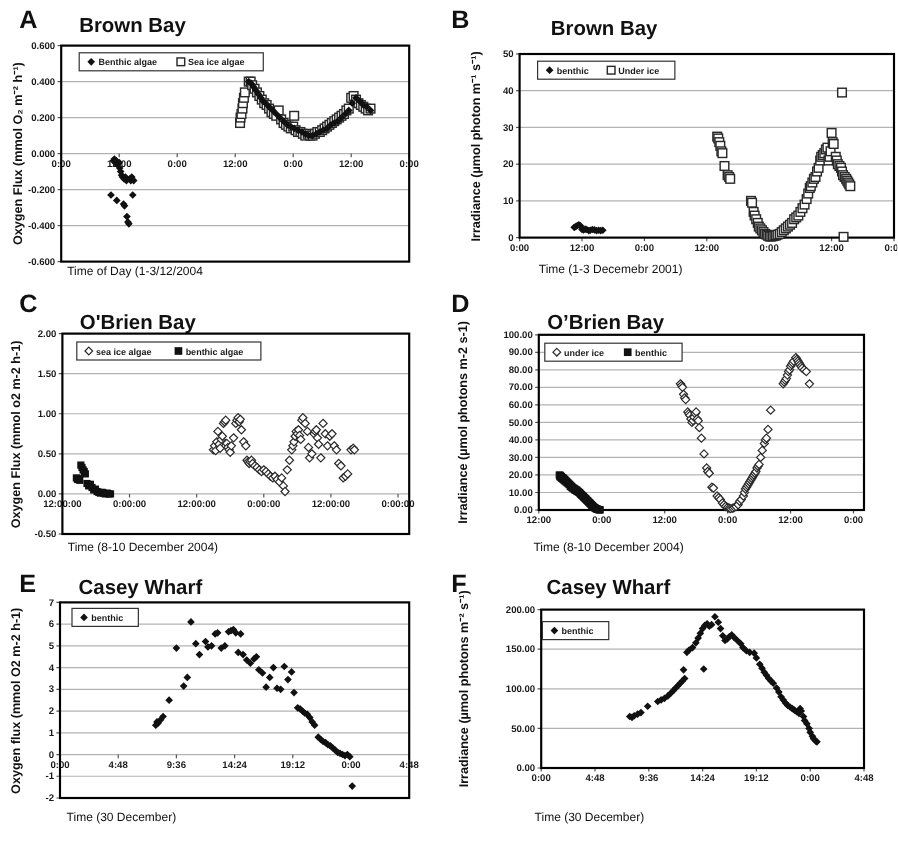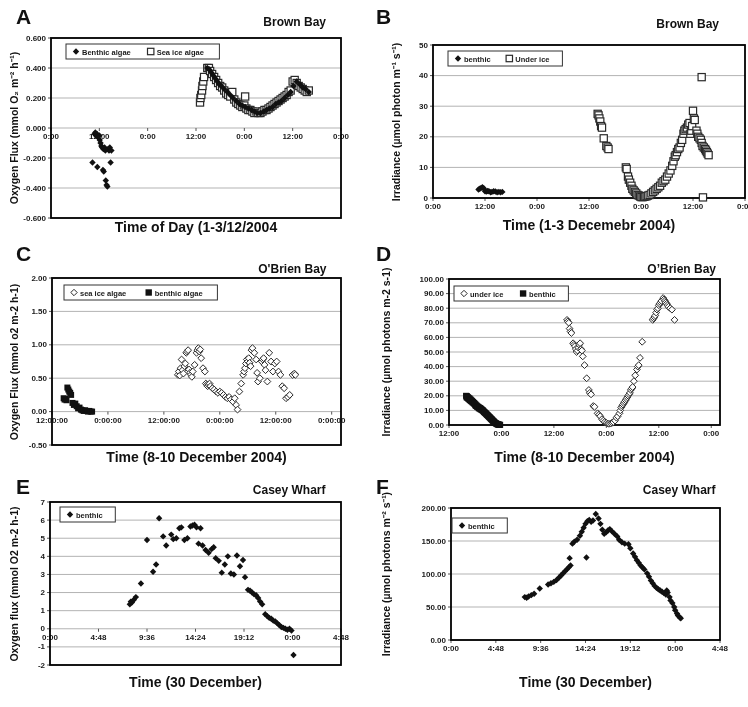--- a/index.html
+++ b/index.html
@@ -1,24 +1,24 @@
 <!DOCTYPE html>
 <html><head>
 <meta charset="utf-8">
 <style>
   html,body{margin:0;padding:0;background:#ffffff;}
   #figure{position:relative;width:748px;height:707px;background:#ffffff;overflow:hidden;
           font-family:"Liberation Sans",sans-serif;color:#1a1a1a;}
   .panel{position:absolute;}
   .letter{position:absolute;font-weight:bold;font-size:21px;line-height:1;color:#111;}
-  .title{position:absolute;font-weight:bold;font-size:12px;width:260px;text-align:right;
+  .title{position:absolute;font-weight:bold;font-size:17px;width:260px;text-align:left;
          transform:translate(-50%,-50%);white-space:nowrap;color:#111;}
   .ylab{position:absolute;font-weight:bold;font-size:10.5px;white-space:nowrap;
         transform:translate(-50%,-50%) rotate(-90deg);color:#111;}
-  .xlab{position:absolute;font-weight:bold;font-size:14px;width:280px;text-align:center;
+  .xlab{position:absolute;font-weight:normal;font-size:10px;width:280px;
         transform:translate(-50%,-50%);white-space:nowrap;color:#111;}
   svg.plot{position:absolute;left:0;top:0;}
   svg text{font-family:"Liberation Sans",sans-serif;font-weight:700;fill:#1a1a1a;}
 </style>
 </head>
 <body>
 
 <div id="figure">
   <section class="panel" style="left: 0px; top: 0px; width: 374px; height: 235px;">
     <div class="letter" style="left: 16px; top: 6px;">A</div>
@@ -188,21 +188,21 @@
         <path d="M 76 48.3 L 79.2 51.5 L 76 54.7 L 72.8 51.5 Z" fill="#111111"></path>
         <text x="82" y="54.5" font-size="7.5">Benthic algae</text>
         <rect x="147.5" y="48.3" width="6.4" height="6.4" fill="#ffffff" stroke="#2a2a2a" stroke-width="1.2"></rect>
         <text x="156.7" y="54.5" font-size="7.5">Sea ice algae</text>
       </svg>
   </section>
   <section class="panel" style="left: 374px; top: 0px; width: 374px; height: 235px;">
     <div class="letter" style="left: 2px; top: 6px;">B</div>
     <div class="title" style="left: 215px; top: 24px;">Brown Bay</div>
     <div class="ylab" style="left: 22px; top: 121.5px;">Irradiance (µmol photon m⁻¹ s⁻¹)</div>
-    <div class="xlab" style="left: 215px; top: 225px;">Time (1-3 Decemebr 2004)</div>
+    <div class="xlab" style="left: 215px; top: 225px;">Time (1-3 Decemebr 2001)</div>
     <svg class="plot" width="374" height="235" viewBox="0 0 374 235">
         <line x1="59" y1="45" x2="371" y2="45" stroke="#b3b3b3" stroke-width="1"></line>
         <line x1="56" y1="45" x2="59" y2="45" stroke="#555" stroke-width="1"></line>
         <text x="54" y="47.6" text-anchor="end" font-size="8">50</text>
         <line x1="59" y1="75.6" x2="371" y2="75.6" stroke="#b3b3b3" stroke-width="1"></line>
         <line x1="56" y1="75.6" x2="59" y2="75.6" stroke="#555" stroke-width="1"></line>
         <text x="54" y="78.19999999999999" text-anchor="end" font-size="8">40</text>
         <line x1="59" y1="106.2" x2="371" y2="106.2" stroke="#b3b3b3" stroke-width="1"></line>
         <line x1="56" y1="106.2" x2="59" y2="106.2" stroke="#555" stroke-width="1"></line>
         <text x="54" y="108.8" text-anchor="end" font-size="8">30</text>

